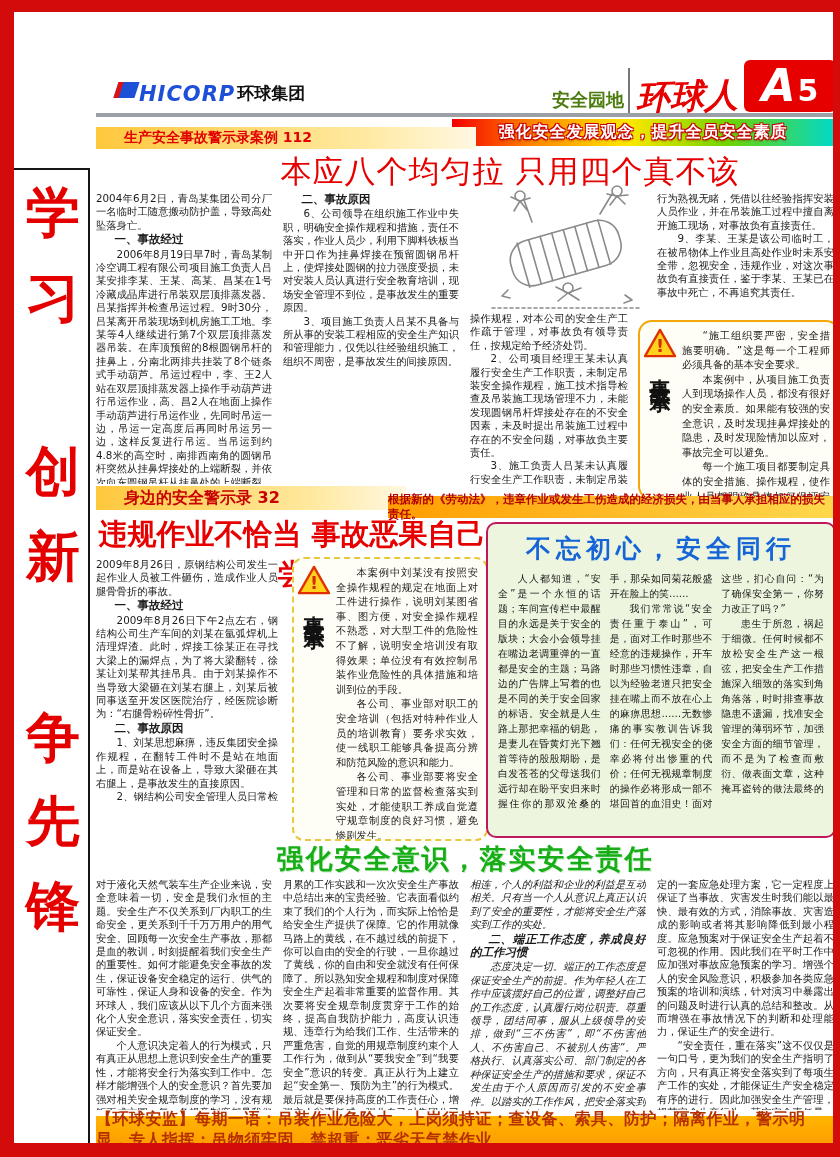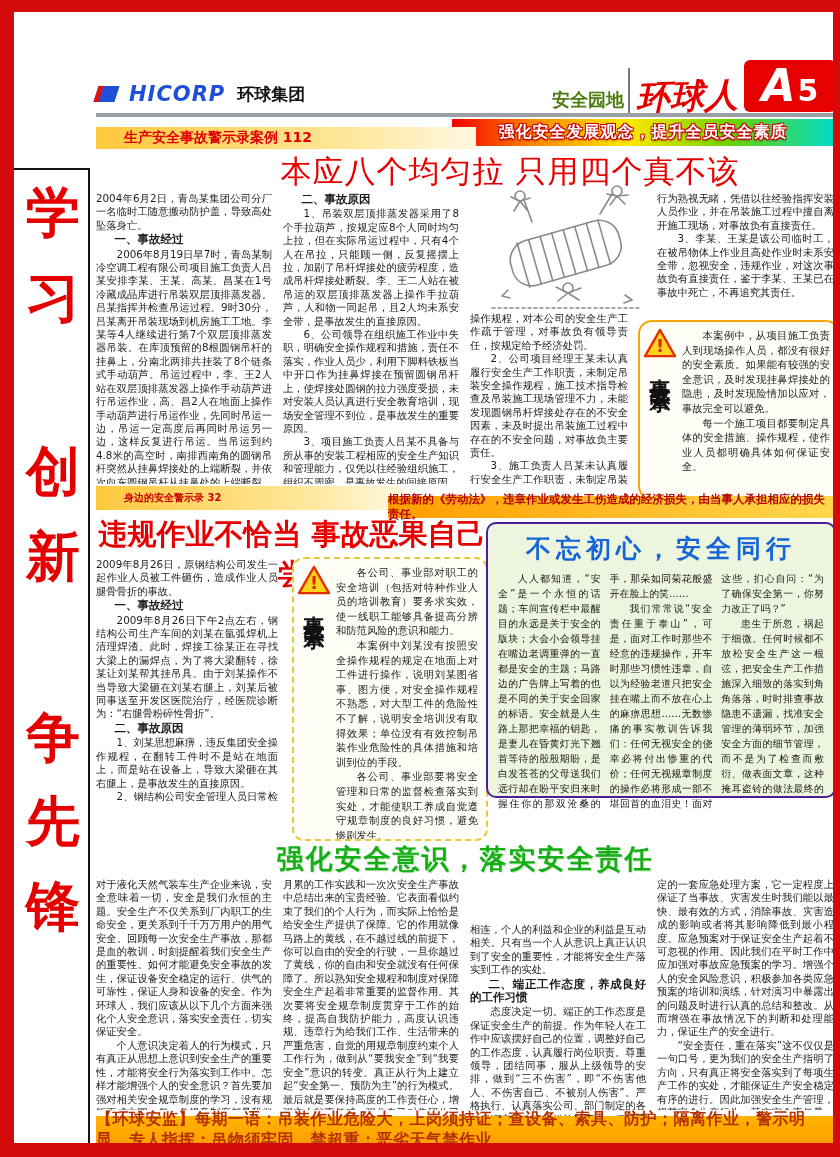--- a/index.html
+++ b/index.html
@@ -1,39 +1,39 @@
 <!DOCTYPE html>
 <html><head>
 <meta charset="utf-8">
 <style>
   html,body{margin:0;padding:0;}
   body{font-family:"DejaVu Sans","Liberation Sans",sans-serif;background:#e9e9e9;}
   #page{position:relative;width:840px;height:1157px;background:#fff;margin:0 auto;overflow:hidden;}
   .frame{position:absolute;inset:0;border-left:14px solid #d40b0b;border-right:7px solid #d40b0b;border-top:12px solid #d40b0b;border-bottom:14px solid #d40b0b;pointer-events:none;z-index:50;}
   
-  .logo{position:absolute;left:96px;top:82px;display:flex;align-items:center;gap:12px;}
+  .logo{position:absolute;left:116px;top:82px;display:flex;gap:2px;}
   .logo-mark{width:16px;height:16px;background:#1d4fd7;transform:skewX(-18deg);border-left:5px solid #e01010;}
   .logo-en{color:#1d4fd7;font-weight:bold;font-style:italic;font-size:21px;letter-spacing:1px;}
   .logo-cn{color:#111;font-weight:bold;font-size:17px;}
   .section-label{position:absolute;left:552px;top:88px;font-size:18px;font-weight:bold;color:#4d7c0f;font-family:"DejaVu Serif","Liberation Serif",serif;}
   .masthead{position:absolute;left:636px;top:74px;font-size:34px;font-weight:bold;font-style:italic;color:#e60000;font-family:"DejaVu Serif","Liberation Serif",serif;transform:rotate(-2deg);}
   .mast-sep{position:absolute;left:628px;top:68px;width:2px;height:48px;background:#777;}
   .page-badge{position:absolute;left:744px;top:60px;width:92px;height:52px;background:#e60000;border-radius:6px;display:flex;align-items:center;justify-content:center;color:#fff;}
   .badge-a{font-size:44px;font-weight:bold;font-style:italic;line-height:1;}
   .badge-5{font-size:30px;font-weight:bold;line-height:1;margin-left:2px;margin-top:10px;}
   .header-rule{position:absolute;left:96px;top:113px;width:738px;height:4px;background:#9aa0a6;}
   .banner{position:absolute;left:452px;top:119px;width:382px;height:27px;display:flex;align-items:center;justify-content:center;
     background:linear-gradient(90deg,#f40000 0%,#ff8a00 22%,#ffe800 46%,#6fd400 72%,#00d9c8 100%);
     color:#fff;font-weight:bold;font-size:16px;letter-spacing:1px;
     text-shadow:1px 1px 0 #c70000,-1px -1px 0 #c70000,1px -1px 0 #c70000,-1px 1px 0 #c70000,0 2px 2px rgba(120,0,0,.5);}
   .kicker{position:absolute;height:22px;display:flex;align-items:center;padding-left:28px;
     background:linear-gradient(90deg,#ffc83c 0%,#ffe9a0 70%,#fff8e2 100%);
     color:#e00000;font-weight:bold;font-size:14px;}
   #kicker1{left:96px;top:127px;width:352px;}
-  #kicker2{left:96px;top:486px;width:282px;height:24px;font-size:10px;color:#c80000;}
+  #kicker2{left:96px;top:486px;width:282px;height:24px;font-size:16px;color:#c80000;}
   
   .side-rule{position:absolute;left:14px;top:168px;width:74px;height:975px;border-top:2px solid #151515;border-right:2px solid #151515;}
   .sidebar{position:absolute;left:18px;top:170px;width:70px;display:flex;flex-direction:column;align-items:center;}
   .side-char{font-size:54px;line-height:1.05;font-weight:bold;color:#e50000;font-family:"DejaVu Serif","Liberation Serif",serif;}
   .side-char:nth-child(1){margin-top:14px;}
   .side-char:nth-child(2){margin-top:28px;}
   .side-char:nth-child(3){margin-top:118px;}
   .side-char:nth-child(4){margin-top:28px;}
   .side-char:nth-child(5){margin-top:124px;}
   .side-char:nth-child(6){margin-top:28px;}
@@ -53,21 +53,21 @@
   .warn-left{width:40px;display:flex;flex-direction:column;align-items:center;padding-top:6px;flex-shrink:0;}
   .warn-label{writing-mode:vertical-rl;text-orientation:upright;font-weight:900;font-size:21px;letter-spacing:5px;color:#111;margin-top:4px;}
   .warn-text{flex:1;padding:6px 8px 4px 2px;font-size:10.3px;line-height:14.6px;color:#1a1a1a;text-align:justify;overflow:hidden;}
   .warn-text p{margin:0;text-indent:2em;}
   
   .law-note{position:absolute;left:388px;top:496px;width:446px;height:22px;display:flex;align-items:center;justify-content:center;
     background:linear-gradient(90deg,#ff9d00,#ffd84d);color:#b40000;font-weight:bold;font-size:11.5px;}
   .footer-bar{position:absolute;left:96px;top:1116px;width:738px;height:28px;display:flex;align-items:center;justify-content:center;
     background:linear-gradient(180deg,#ffb500,#ff9e00);color:#b53000;font-weight:bold;font-size:16px;letter-spacing:.5px;}
   
-  .essay{position:absolute;left:486px;top:522px;width:350px;height:276px;background:#edf5de;border:2px solid #4c1d95;border-radius:10px;box-sizing:border-box;padding:6px 10px 4px 10px;}
+  .essay{position:absolute;left:486px;top:522px;width:350px;height:316px;background:#edf5de;border:2px solid #be185d;border-radius:10px;box-sizing:border-box;padding:6px 10px 4px 10px;}
   .essay-title{text-align:center;font-size:25px;font-weight:900;color:#1565d8;letter-spacing:5px;margin:2px 0 6px 0;}
   .essay-body{column-count:3;column-gap:9px;font-size:9.9px;line-height:15px;color:#161616;text-align:justify;height:252px;overflow:hidden;}
   .essay-body p{margin:0;text-indent:2em;}
   
   .illus{position:absolute;left:472px;top:184px;width:188px;height:130px;}
   .tri{flex-shrink:0;}
 </style>
 </head>
 <body>
 
@@ -103,32 +103,31 @@
   <div class="kicker" id="kicker2">身边的安全警示录  32</div>
 
   <div class="headline1">本应八个均匀拉  只用四个真不该</div>
   <div class="art" style="left:96px;top:192px;width:176px;height:292px;">
       <p class="noind">2004年6月2日，青岛某集团公司分厂一名临时工随意搬动防护盖，导致高处坠落身亡。</p>
       <p class="ph">一、事故经过</p>
       <p>2006年8月19日早7时，青岛某制冷空调工程有限公司项目施工负责人吕某安排李某、王某、高某、昌某在1号冷藏成品库进行吊装双层顶排蒸发器。吕某指挥并检查吊运过程。9时30分，吕某离开吊装现场到机房施工工地。李某等4人继续进行第7个双层顶排蒸发器吊装。在库顶预留的8根圆钢吊杆的挂鼻上，分南北两排共挂装了8个链条式手动葫芦。吊运过程中，李、王2人站在双层顶排蒸发器上操作手动葫芦进行吊运作业，高、昌2人在地面上操作手动葫芦进行吊运作业，先同时吊运一边，吊运一定高度后再同时吊运另一边，这样反复进行吊运。当吊运到约4.8米的高空时，南排西南角的圆钢吊杆突然从挂鼻焊接处的上端断裂，并依次向东圆钢吊杆从挂鼻处的上端断裂。双层顶排蒸发器发生翻转坠落地面，将随同坠落的李、王2人下半身压在下面。经抢救无效，两人先后于12时左右死亡。</p>
     </div>
   <div class="art" style="left:283px;top:192px;width:176px;height:292px;">
       <p class="ph">二、事故原因</p>
-      <p>1、吊装双层顶排蒸发器采用了8个手拉葫芦，按规定应8个人同时均匀上拉，但在实际吊运过程中，只有4个人在吊拉，只能顾一侧，反复摇摆上拉，加剧了吊杆焊接处的疲劳程度，造成吊杆焊接处断裂。李、王二人站在被吊运的双层顶排蒸发器上操作手拉葫芦，人和物一同起吊，且2人均未系安全带，是事故发生的直接原因。</p>
       <p>6、公司领导在组织施工作业中失职，明确安全操作规程和措施，责任不落实，作业人员少，利用下脚料铁板当中开口作为挂鼻焊接在预留圆钢吊杆上，使焊接处圆钢的拉力强度受损，未对安装人员认真进行安全教育培训，现场安全管理不到位，是事故发生的重要原因。</p>
       <p>3、项目施工负责人吕某不具备与所从事的安装工程相应的安全生产知识和管理能力，仅凭以往经验组织施工，组织不周密，是事故发生的间接原因。</p>
     </div>
   <div class="art" style="left:470px;top:312px;width:158px;height:172px;">
       <p class="noind">操作规程，对本公司的安全生产工作疏于管理，对事故负有领导责任，按规定给予经济处罚。</p>
       <p>2、公司项目经理王某未认真履行安全生产工作职责，未制定吊装安全操作规程，施工技术指导检查及吊装施工现场管理不力，未能发现圆钢吊杆焊接处存在的不安全因素，未及时提出吊装施工过程中存在的不安全问题，对事故负主要责任。</p>
       <p>3、施工负责人吕某未认真履行安全生产工作职责，未制定吊装安全操作规程，施工组织不周密，对安装人员违规作业的</p>
     </div>
   <div class="art" style="left:657px;top:192px;width:177px;height:126px;">
       <p class="noind">行为熟视无睹，凭借以往经验指挥安装人员作业，并在吊装施工过程中擅自离开施工现场，对事故负有直接责任。</p>
-      <p>3、李某、王某是该公司临时工，在被吊物体上作业且高处作业时未系安全带，忽视安全，违规作业，对这次事故负有直接责任，鉴于李某、王某已在事故中死亡，不再追究其责任。</p>
+      <p>9、李某、王某是该公司临时工，在被吊物体上作业且高处作业时未系安全带，忽视安全，违规作业，对这次事故负有直接责任，鉴于李某、王某已在事故中死亡，不再追究其责任。</p>
     </div>
 
   <div class="illus">
     <svg width="188" height="130" viewBox="0 0 188 130">
       <g stroke="#8a8a8a" stroke-width="1.6" fill="none" stroke-linecap="round">
         <g transform="rotate(-16 94 70)">
           <rect x="38" y="46" width="112" height="46" rx="20" fill="#ffffff"></rect>
           <path d="M50 46 v46 M62 46 v46 M74 46 v46 M86 46 v46 M98 46 v46 M110 46 v46 M122 46 v46 M134 46 v46"></path>
         </g>
         <path d="M60 38 L52 16 M128 30 L140 10"></path>
@@ -146,20 +145,21 @@
 
   <div class="warnbox" id="warnbox1">
     <div class="warn-left">
       <svg class="tri" width="34" height="30" viewBox="0 0 36 32">
         <path d="M18 2 L34 30 L2 30 Z" fill="#ffd21e" stroke="#e03000" stroke-width="2.5" stroke-linejoin="round"></path>
         <text x="18" y="26" text-anchor="middle" font-size="19" font-weight="bold" fill="#d42b00">!</text>
       </svg>
       <span class="warn-label">事故警示</span>
     </div>
     <div class="warn-text">
+        <p>“施工组织要严密，安全措施要明确。”这是每一个工程师必须具备的基本安全要求。</p>
         <p>本案例中，从项目施工负责人到现场操作人员，都没有很好的安全素质。如果能有较强的安全意识，及时发现挂鼻焊接处的隐患，及时发现险情加以应对，事故完全可以避免。</p>
         <p>每一个施工项目都要制定具体的安全措施、操作规程，使作业人员都明确具体如何保证安全。</p>
       </div>
   </div>
 
   <div class="law-note">根据新的《劳动法》，违章作业或发生工伤造成的经济损失，由当事人承担相应的损失责任。</div>
 
   <div class="headline2">违规作业不恰当  事故恶果自己尝</div>
   <div class="art" style="left:96px;top:558px;width:182px;height:246px;">
       <p class="noind">2009年8月26日，原钢结构公司发生一起作业人员被工件砸伤，造成作业人员腿骨骨折的事故。</p>
@@ -171,22 +171,22 @@
     </div>
   <div class="warnbox" id="warnbox2">
     <div class="warn-left">
       <svg class="tri" width="34" height="30" viewBox="0 0 36 32">
         <path d="M18 2 L34 30 L2 30 Z" fill="#ffd21e" stroke="#e03000" stroke-width="2.5" stroke-linejoin="round"></path>
         <text x="18" y="26" text-anchor="middle" font-size="19" font-weight="bold" fill="#d42b00">!</text>
       </svg>
       <span class="warn-label">事故警示</span>
     </div>
     <div class="warn-text">
+        <p>本案例中刘某没有按照安全操作规程的规定在地面上对工件进行操作，说明刘某图省事、图方便，对安全操作规程不熟悉，对大型工件的危险性不了解，说明安全培训没有取得效果；单位没有有效控制吊装作业危险性的具体措施和培训到位的手段。</p>
         <p>各公司、事业部对职工的安全培训（包括对特种作业人员的培训教育）要务求实效，使一线职工能够具备提高分辨和防范风险的意识和能力。</p>
-        <p>本案例中刘某没有按照安全操作规程的规定在地面上对工件进行操作，说明刘某图省事、图方便，对安全操作规程不熟悉，对大型工件的危险性不了解，说明安全培训没有取得效果；单位没有有效控制吊装作业危险性的具体措施和培训到位的手段。</p>
         <p>各公司、事业部要将安全管理和日常的监督检查落实到实处，才能使职工养成自觉遵守规章制度的良好习惯，避免惨剧发生。</p>
       </div>
   </div>
 
   <div class="essay">
     <div class="essay-title">不忘初心，安全同行</div>
     <div class="essay-body">
         <p>人人都知道，“安全”是一个永恒的话题；车间宣传栏中最醒目的永远是关于安全的版块；大会小会领导挂在嘴边老调重弹的一直都是安全的主题；马路边的广告牌上写着的也是不同的关于安全回家的标语。安全就是人生路上那把幸福的钥匙，是妻儿在昏黄灯光下翘首等待的殷殷期盼，是白发苍苍的父母送我们远行却在盼平安归来时握住你的那双沧桑的手，那朵如同菊花般盛开在脸上的笑……</p>
         <p>我们常常说“安全责任重于泰山”，可是，面对工作时那些不经意的违规操作，开车时那些习惯性违章，自以为经验老道只把安全挂在嘴上而不放在心上的麻痹思想……无数惨痛的事实教训告诉我们：任何无视安全的侥幸必将付出惨重的代价；任何无视规章制度的操作必将形成一部不堪回首的血泪史！面对这些，扪心自问：“为了确保安全第一，你努力改正了吗？”</p>
         <p>患生于所忽，祸起于细微。任何时候都不放松安全生产这一根弦，把安全生产工作措施深入细致的落实到角角落落，时时排查事故隐患不遗漏，找准安全管理的薄弱环节，加强安全方面的细节管理，而不是为了检查而敷衍、做表面文章，这种掩耳盗铃的做法最终的结果只能是害人害己而已。</p>
@@ -195,21 +195,21 @@
   </div>
 
   <div class="headline3">强化安全意识，落实安全责任</div>
   <div class="art" style="left:96px;top:878px;width:176px;height:232px;">
       <p class="noind">对于液化天然气装车生产企业来说，安全意味着一切，安全是我们永恒的主题。安全生产不仅关系到厂内职工的生命安全，更关系到千千万万用户的用气安全。回顾每一次安全生产事故，那都是血的教训，时刻提醒着我们安全生产的重要性。如何才能避免安全事故的发生，保证设备安全稳定的运行、供气的可靠性，保证人身和设备的安全。作为环球人，我们应该从以下几个方面来强化个人安全意识，落实安全责任，切实保证安全。</p>
       <p>个人意识决定着人的行为模式，只有真正从思想上意识到安全生产的重要性，才能将安全行为落实到工作中。怎样才能增强个人的安全意识？首先要加强对相关安全规章制度的学习，没有规矩不成方圆。每一条规章制度都是我们前辈在日积</p>
     </div>
   <div class="art" style="left:283px;top:878px;width:176px;height:232px;">
       <p class="noind">月累的工作实践和一次次安全生产事故中总结出来的宝贵经验。它表面看似约束了我们的个人行为，而实际上恰恰是给安全生产提供了保障。它的作用就像马路上的黄线，在不越过线的前提下，你可以自由的安全的行驶，一旦你越过了黄线，你的自由和安全就没有任何保障了。所以熟知安全规程和制度对保障安全生产起着非常重要的监督作用。其次要将安全规章制度贯穿于工作的始终，提高自我防护能力，高度认识违规、违章行为给我们工作、生活带来的严重危害，自觉的用规章制度约束个人工作行为，做到从“要我安全”到“我要安全”意识的转变。真正从行为上建立起“安全第一、预防为主”的行为模式。最后就是要保持高度的工作责任心，增强主人翁责任感，强化自己对集团公司安全理念内涵的个人响应与情感认同，深刻的意识到个人的安全和企业的安全紧密</p>
     </div>
-  <div class="art" style="left:470px;top:923px;width:176px;height:232px;">
+  <div class="art" style="left:470px;top:878px;width:176px;height:232px;font-style:italic;">
       <p class="noind">相连，个人的利益和企业的利益是互动相关。只有当一个人从意识上真正认识到了安全的重要性，才能将安全生产落实到工作的实处。</p>
       <p class="ph">二、端正工作态度，养成良好的工作习惯</p>
       <p>态度决定一切。端正的工作态度是保证安全生产的前提。作为年轻人在工作中应该摆好自己的位置，调整好自己的工作态度，认真履行岗位职责。尊重领导，团结同事，服从上级领导的安排，做到“三不伤害”，即“不伤害他人、不伤害自己、不被别人伤害”。严格执行、认真落实公司、部门制定的各种保证安全生产的措施和要求，保证不发生由于个人原因而引发的不安全事件。以踏实的工作作风，把安全落实到每一项工作当中。</p>
     </div>
   <div class="art" style="left:657px;top:878px;width:177px;height:232px;">
       <p class="noind">定的一套应急处理方案，它一定程度上保证了当事故、灾害发生时我们能以最快、最有效的方式，消除事故、灾害造成的影响或者将其影响降低到最小程度。应急预案对于保证安全生产起着不可忽视的作用。因此我们在平时工作中应加强对事故应急预案的学习。增强个人的安全风险意识，积极参加各类应急预案的培训和演练，针对演习中暴露出的问题及时进行认真的总结和整改。从而增强在事故情况下的判断和处理能力，保证生产的安全进行。</p>
       <p>“安全责任，重在落实”这不仅仅是一句口号，更为我们的安全生产指明了方向，只有真正将安全落实到了每项生产工作的实处，才能保证生产安全稳定有序的进行。因此加强安全生产管理，规范安全生产行为、落实安全责任是一个企业良好发展的有力保障。我们每一位环球职工都应为此做出自己的贡献。</p>
     </div>
 
   <div class="footer-bar">【环球安监】每期一语：吊装作业危险大，上岗须持证；查设备、索具、防护；隔离作业，警示明显，专人指挥；吊物须牢固，禁超重；恶劣天气禁作业。</div>

